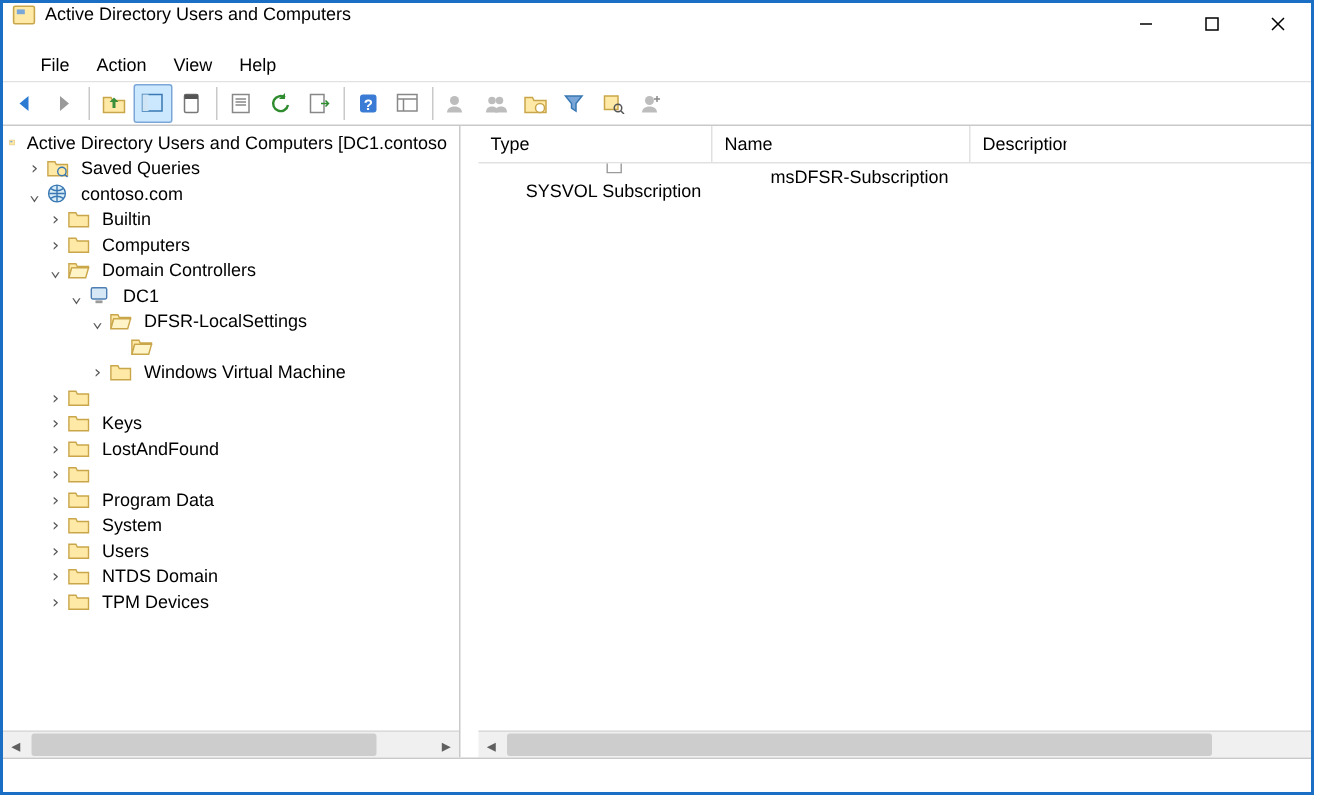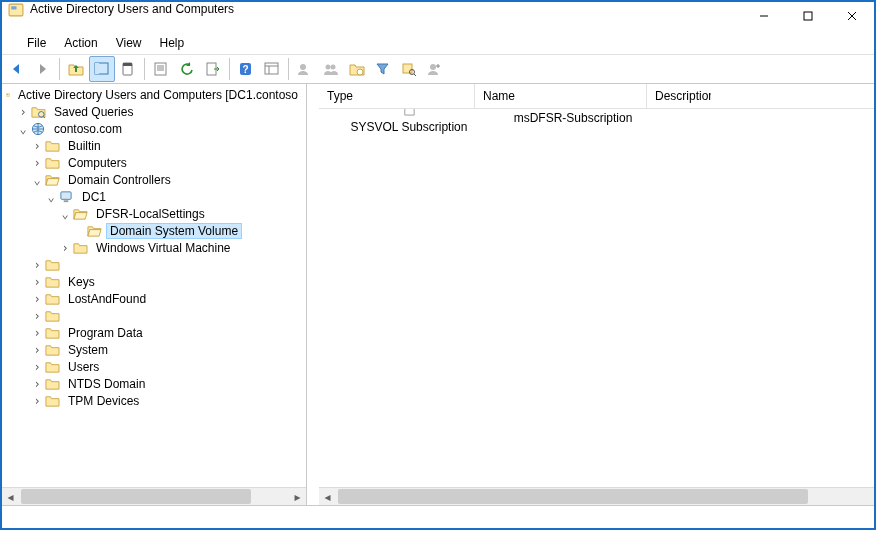--- a/index.html
+++ b/index.html
@@ -271,21 +271,20 @@
               <use href="#ic-folder-open"></use>
             </svg>
           <span class="label">DFSR-LocalSettings</span>
         </div>
 
         <div class="node selected" style="padding-left:70px">
           <span class="tw"></span>
           <svg class="folder" viewBox="0 0 15 15">
               <use href="#ic-folder-open"></use>
             </svg>
-          <span class="label">Domain System Volume</span>
         </div>
 
         <div class="node" style="padding-left:56px">
           <span class="tw">›</span>
           <svg class="folder" viewBox="0 0 15 15">
               <use href="#ic-folder"></use>
             </svg>
           <span class="label">Windows Virtual Machine</span>
         </div>
 

